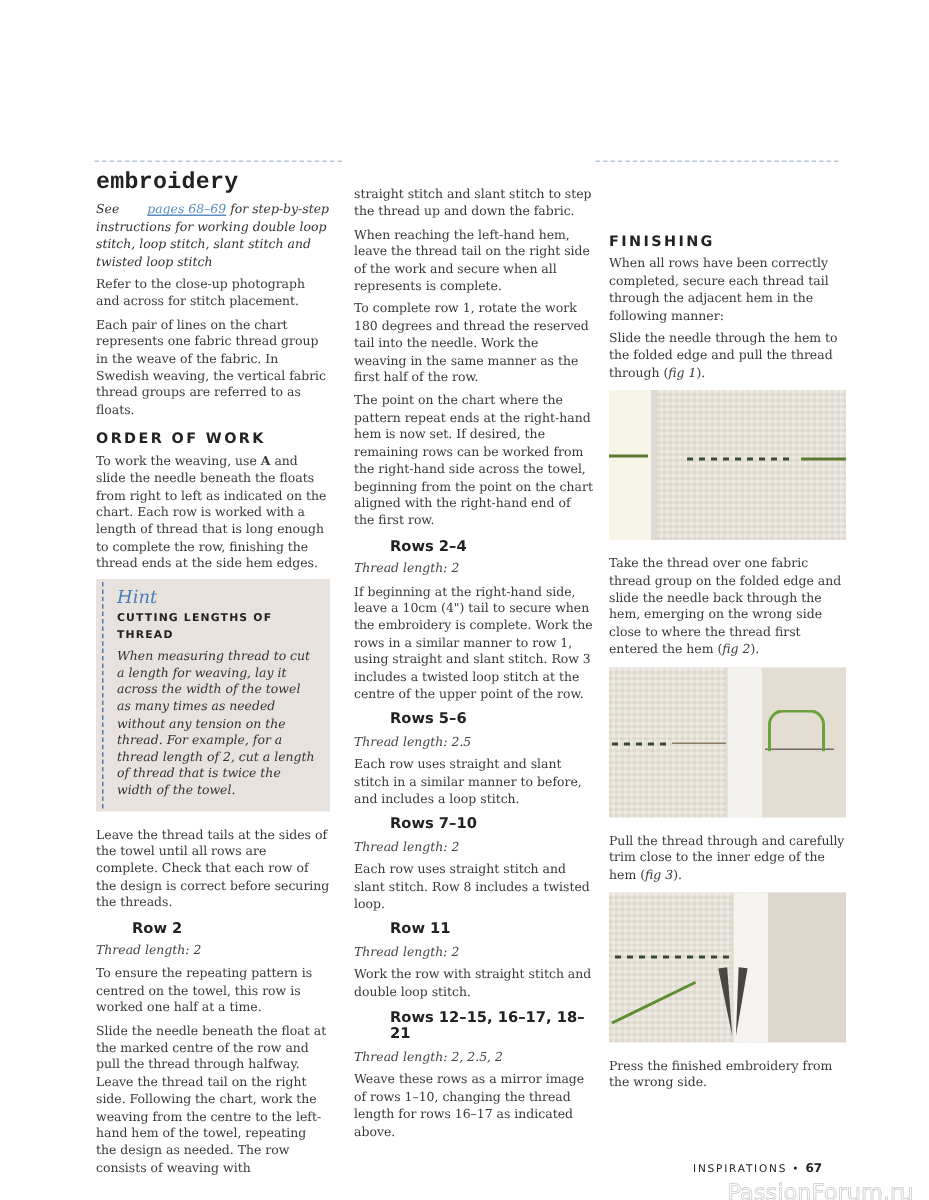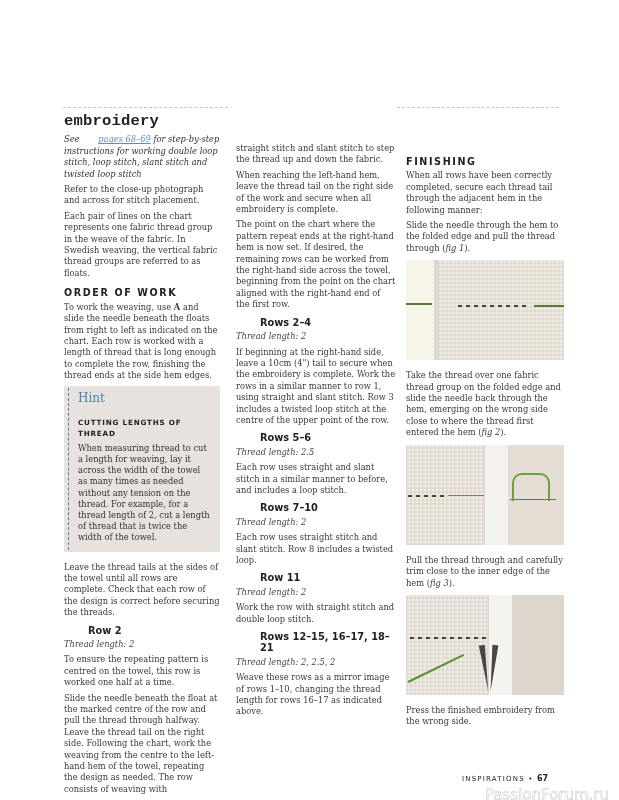--- a/index.html
+++ b/index.html
@@ -13,23 +13,23 @@
   .title { font-family: Liberation Mono, monospace; font-size: 15.5px; color: #222; margin: 0 0 7px 0; letter-spacing: 0.2px; }
   .intro-it { font-style: italic; color: #333; }
   .intro-it a { color: #5b8fc1; text-decoration: underline; margin-left: 16px; }
   .h-caps { font-family: "DejaVu Sans", sans-serif; font-weight: bold; font-size: 9.6px; letter-spacing: 1.6px; color: #222; margin: 8px 0 3px 0; }
   .h-row { font-family: "DejaVu Sans", sans-serif; font-weight: bold; font-size: 9.8px; color: #222; margin: 6px 0 3px 0; padding-left: 24px; }
   .thread { font-style: italic; color: #444; margin: 0 0 4px 0; }
   .hint {
     background: #e7e2de; margin: 4px 0 10px 0; padding: 7px 8px 8px 14px; position: relative;
   }
   .hint:before { content: ""; position: absolute; left: 4px; top: 2px; bottom: 2px; border-left: 1.5px dashed #4a7fb8; }
-  .hint-word { font-family: "DejaVu Serif", serif; color: #4a7fb8; font-size: 12px; margin-bottom: 13px; }
+  .hint-word { font-family: "DejaVu Serif", serif; font-style: italic; color: #4a7fb8; font-size: 12px; margin-bottom: 2px; }
   .hint-title { font-family: "DejaVu Sans", sans-serif; font-weight: bold; font-size: 7.2px; letter-spacing: 0.8px; color: #222; margin-bottom: 3px; }
-  .hint-body { color: #333; line-height: 11.2px; }
+  .hint-body { font-style: italic; color: #333; line-height: 11.2px; }
   .photo { width: 158px; height: 100px; position: relative; overflow: hidden; margin: 6px 0 10px 0;
            background: repeating-linear-gradient(0deg, #ece9e4 0 2px, #f6f4f0 2px 4px),
                        repeating-linear-gradient(90deg, #efece7 0 2px, #f8f6f2 2px 4px); background-blend-mode: multiply; }
   .fig1 .hem { position:absolute; left:0; top:0; width:28px; height:100%; background:#f7f4e8; }
   .fig1 .fold { position:absolute; left:28px; top:0; width:4px; height:100%; background:#dcd8d2; }
   .stitch-solid { position:absolute; height:2px; background:#5b7a2e; }
   .stitch-dash { position:absolute; height:2px; background: repeating-linear-gradient(90deg, #3a4a30 0 4px, transparent 4px 8px); }
   .fig2 .hem-band { position:absolute; left:78px; top:0; width:24px; height:100%; background:#f4f2ee; border-left:1px solid #ddd8d0; }
   .fig2 .bg { position:absolute; left:102px; top:0; right:0; height:100%; background:#e3ddd3; }
   .needle { position:absolute; height:1.5px; background:#6a6a68; }
@@ -62,23 +62,24 @@
     <div class="hint-body">When measuring thread to cut a length for weaving, lay it across the width of the towel as many times as needed without any tension on the thread. For example, for a thread length of 2, cut a length of thread that is twice the width of the towel.</div>
   </div>
 
   <p>Leave the thread tails at the sides of the towel until all rows are complete. Check that each row of the design is correct before securing the threads.</p>
   <div class="h-row">Row 2</div>
   <p class="thread">Thread length: 2</p>
   <p>To ensure the repeating pattern is centred on the towel, this row is worked one half at a time.</p>
   <p>Slide the needle beneath the float at the marked centre of the row and pull the thread through halfway. Leave the thread tail on the right side. Following the chart, work the weaving from the centre to the left-hand hem of the towel, repeating the design as needed. The row consists of weaving with</p>
 </div>
 
-<div class="col" style="left:236px; top:143px; width:160px;">
+<div class="col" style="left:236px; top:124px; width:160px;">
   <p>straight stitch and slant stitch to step the thread up and down the fabric.</p>
-  <p>When reaching the left-hand hem, leave the thread tail on the right side of the work and secure when all embroidery is complete.</p>
+  <p>When reaching the left-hand hem, leave the thread tail on the right side of the work and secure when all represents is complete.</p>
+  <p>To complete row 1, rotate the work 180 degrees and thread the reserved tail into the needle. Work the weaving in the same manner as the first half of the row.</p>
   <p>The point on the chart where the pattern repeat ends at the right-hand hem is now set. If desired, the remaining rows can be worked from the right-hand side across the towel, beginning from the point on the chart aligned with the right-hand end of the first row.</p>
 
   <div>
     <div class="h-row">Rows 2–4</div>
     <p class="thread">Thread length: 2</p>
     <p>If beginning at the right-hand side, leave a 10cm (4") tail to secure when the embroidery is complete. Work the rows in a similar manner to row 1, using straight and slant stitch. Row 3 includes a twisted loop stitch at the centre of the upper point of the row.</p>
   </div>
   <div>
     <div class="h-row">Rows 5–6</div>
     <p class="thread">Thread length: 2.5</p>

